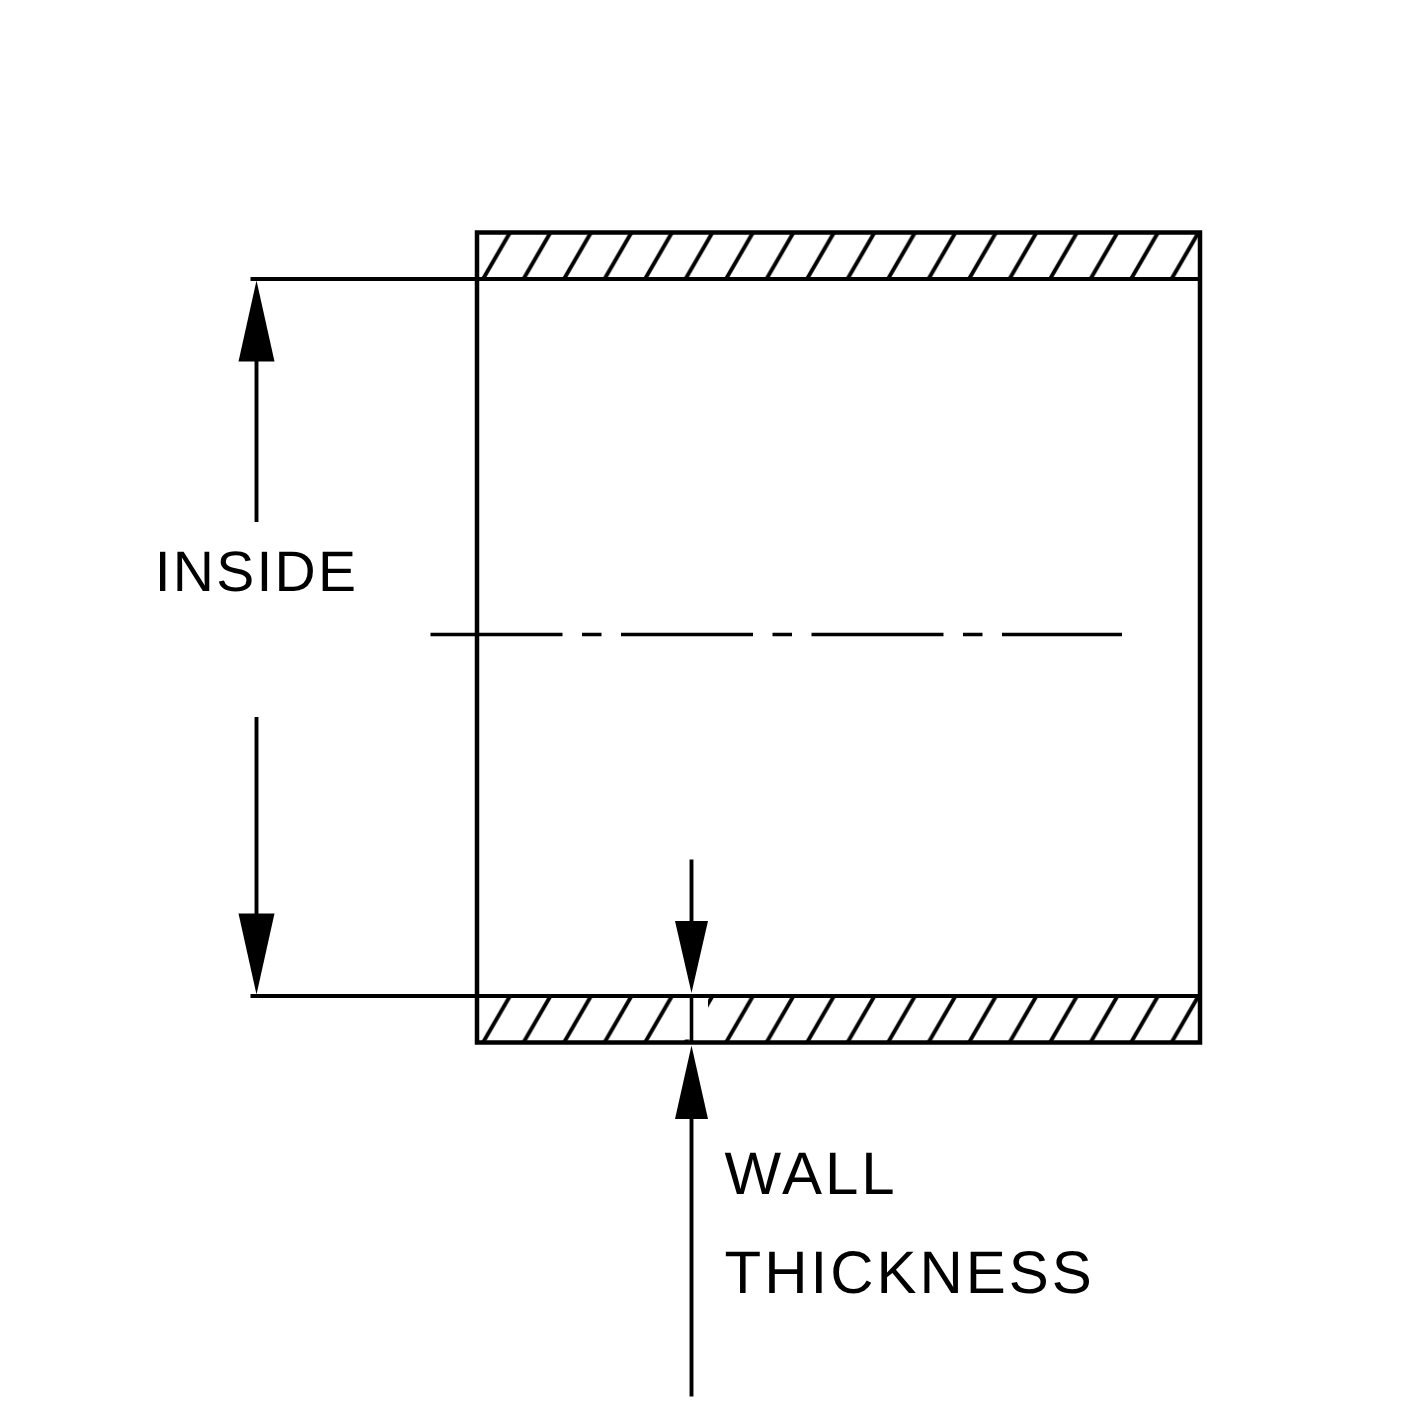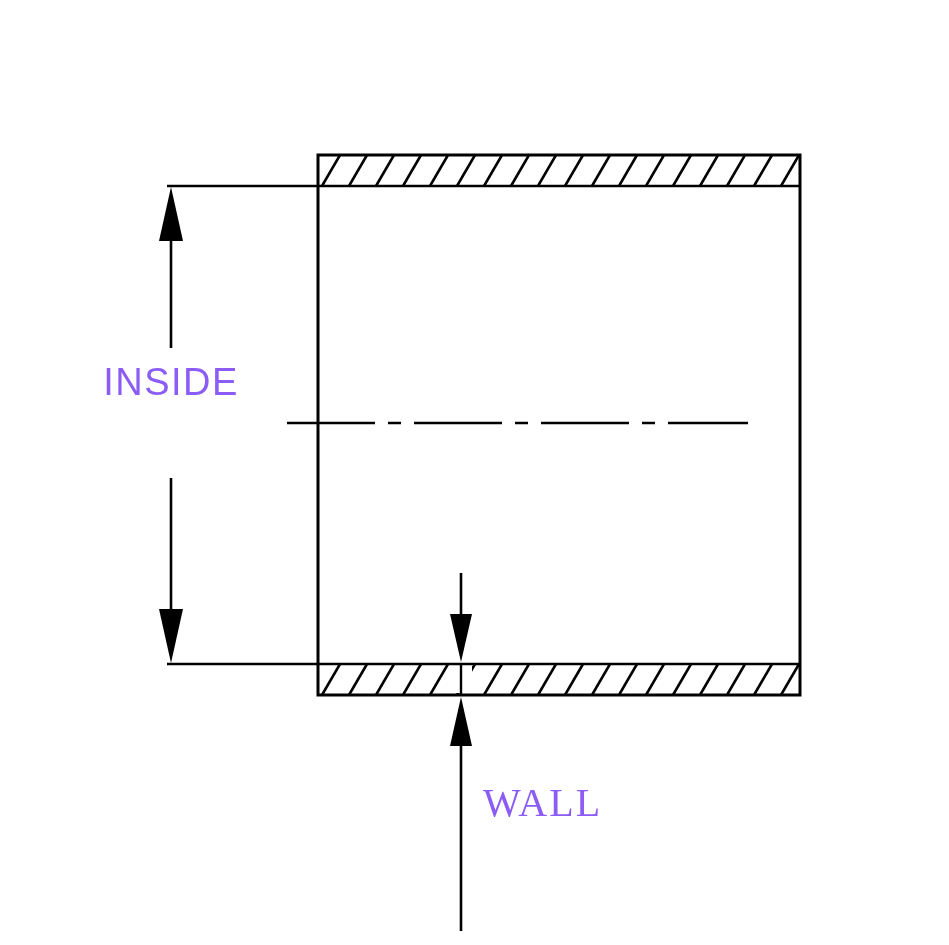--- a/index.html
+++ b/index.html
@@ -16,40 +16,39 @@
     color: #000000;
     overflow: hidden;
   }
   .drawing-svg {
     position: absolute;
     left: 0;
     top: 0;
   }
   .label {
     position: absolute;
-    color: #8b5cf6;
+    color: #000000;
     white-space: nowrap;
   }
   .id-label {
     left: 171px;
     top: 352px;
     transform: translateX(-50%);
     text-align: center;
     font-size: 38px;
     letter-spacing: 1.5px;
     line-height: 60px;
   }
   .wt-label {
     left: 483px;
-    top: 770px;
+    top: 750px;
     text-align: left;
     font-size: 40px;
     letter-spacing: 2px;
     line-height: 66px;
-    font-family: Liberation Serif, serif;
   }
 </style>
 </head>
 <body>
 
 <div class="canvas">
 
   <svg class="drawing-svg" width="949" height="945" viewBox="0 0 949 945">
     <defs>
       <pattern id="hatchTop" patternUnits="userSpaceOnUse" x="318" y="155" width="27" height="31">
@@ -87,15 +86,16 @@
       <line x1="461" y1="745" x2="461" y2="931" stroke="#000000" stroke-width="2.6"></line>
     </g>
   </svg>
 
   <div class="label id-label">
     <div>INSIDE</div>
   </div>
 
   <div class="label wt-label">
     <div>WALL</div>
+    <div>THICKNESS</div>
   </div>
 
 </div>
 
 </body></html>

